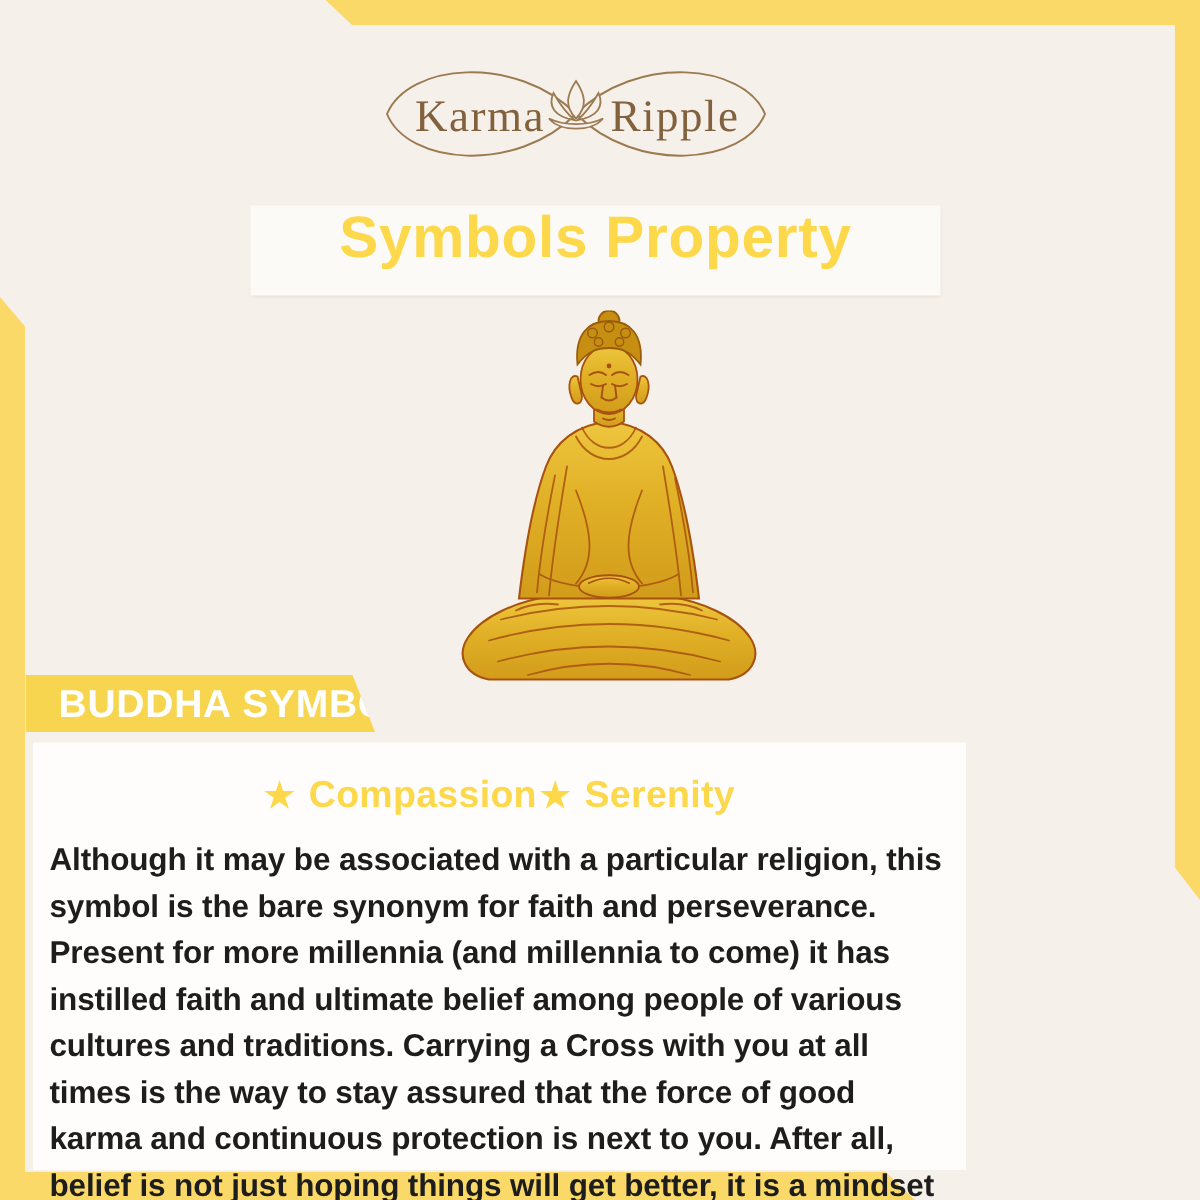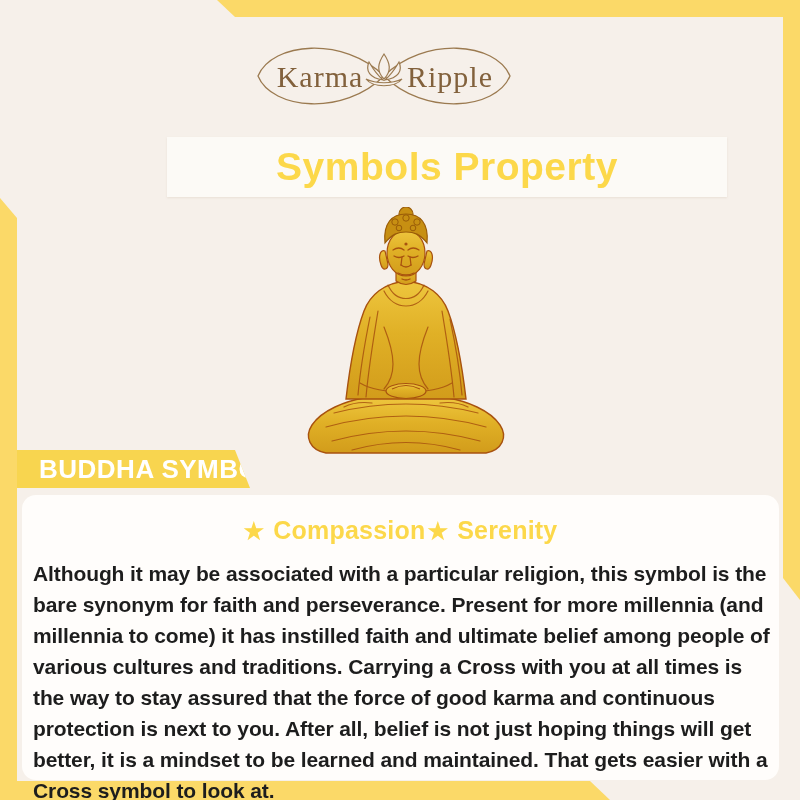--- a/index.html
+++ b/index.html
@@ -24,23 +24,23 @@
   .deco-right{left:783px;top:0;width:17px;height:600px;
     clip-path:polygon(0 0,17px 0,17px 600px,0 578px);}
   .deco-left{left:0;top:198px;width:17px;height:602px;
     clip-path:polygon(0 0,17px 20px,17px 602px,0 602px);}
   .deco-bottom{left:0;top:781px;width:610px;height:19px;
     clip-path:polygon(0 0,590px 0,610px 19px,0 19px);}
 
   .logo{position:absolute;left:224px;top:38px;width:320px;height:76px;}
 
   .title-band{
-    position:absolute;left:167px;top:137px;width:560px;height:60px;
+    position:absolute;left:167px;top:137px;width:460px;height:60px;
     background:var(--band-white);
-    display:flex;align-items:center;justify-content:center;
+    display:flex;justify-content:center;
     box-shadow:0 1px 2px rgba(180,160,130,0.18);
   }
   .title-band h1{
     margin:0;font-size:39px;font-weight:bold;letter-spacing:0.5px;
     color:var(--title-yellow);
   }
 
   .buddha{position:absolute;left:300px;top:207px;width:212px;height:250px;}
 
   .ribbon{
@@ -48,23 +48,22 @@
     background:var(--banner-yellow);
     clip-path:polygon(0 0,218px 0,233px 100%,0 100%);
     display:flex;align-items:center;justify-content:flex-start;
   }
   .ribbon span{
     color:#ffffff;font-size:26px;font-weight:700;letter-spacing:0.5px;
     padding-left:22px;white-space:nowrap;
   }
 
   .panel{
-    position:absolute;left:22px;top:495px;width:757px;height:285px;
+    position:absolute;left:22px;top:495px;width:622px;height:285px;
     background:var(--panel-white);
-    border-radius:14px;
   }
   .traits{
     padding-top:21px;text-align:center;
     font-size:25px;font-weight:bold;color:var(--title-yellow);
     letter-spacing:0.2px;
   }
   .traits .star{font-size:23px;}
   .traits .s1{margin-right:9px;}
   .traits .s2{margin-left:2px;margin-right:9px;}
   .desc{

